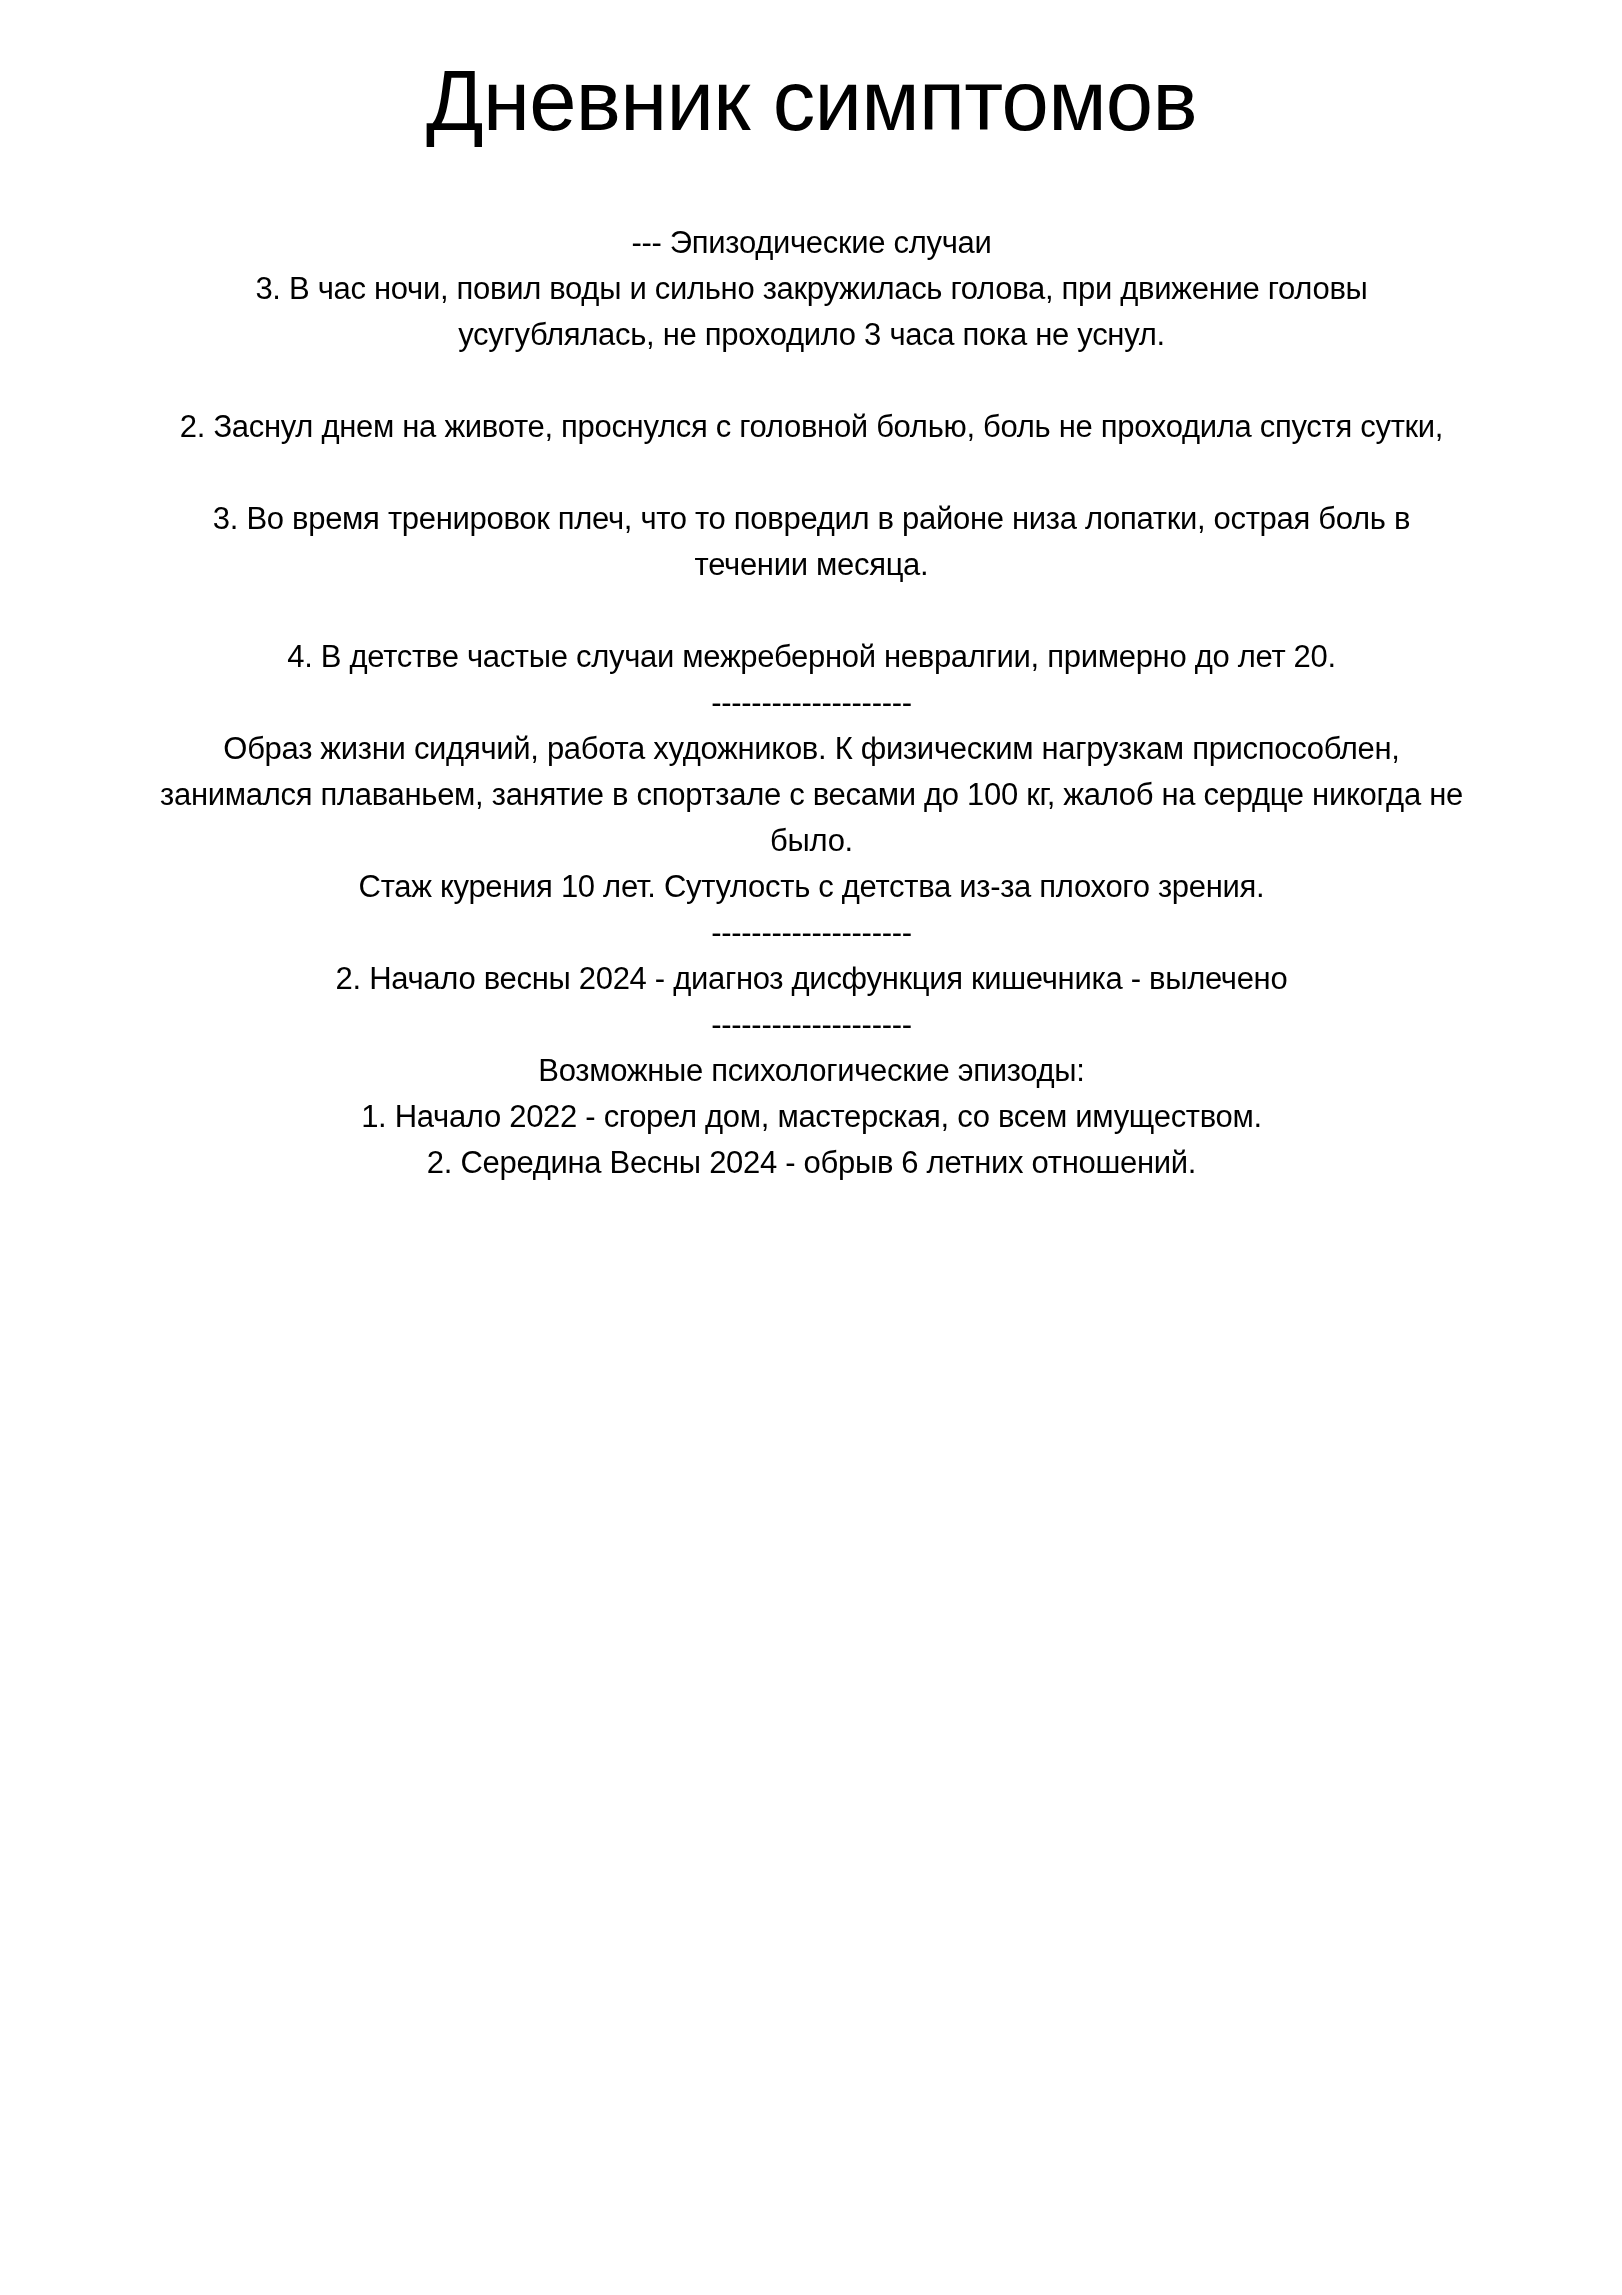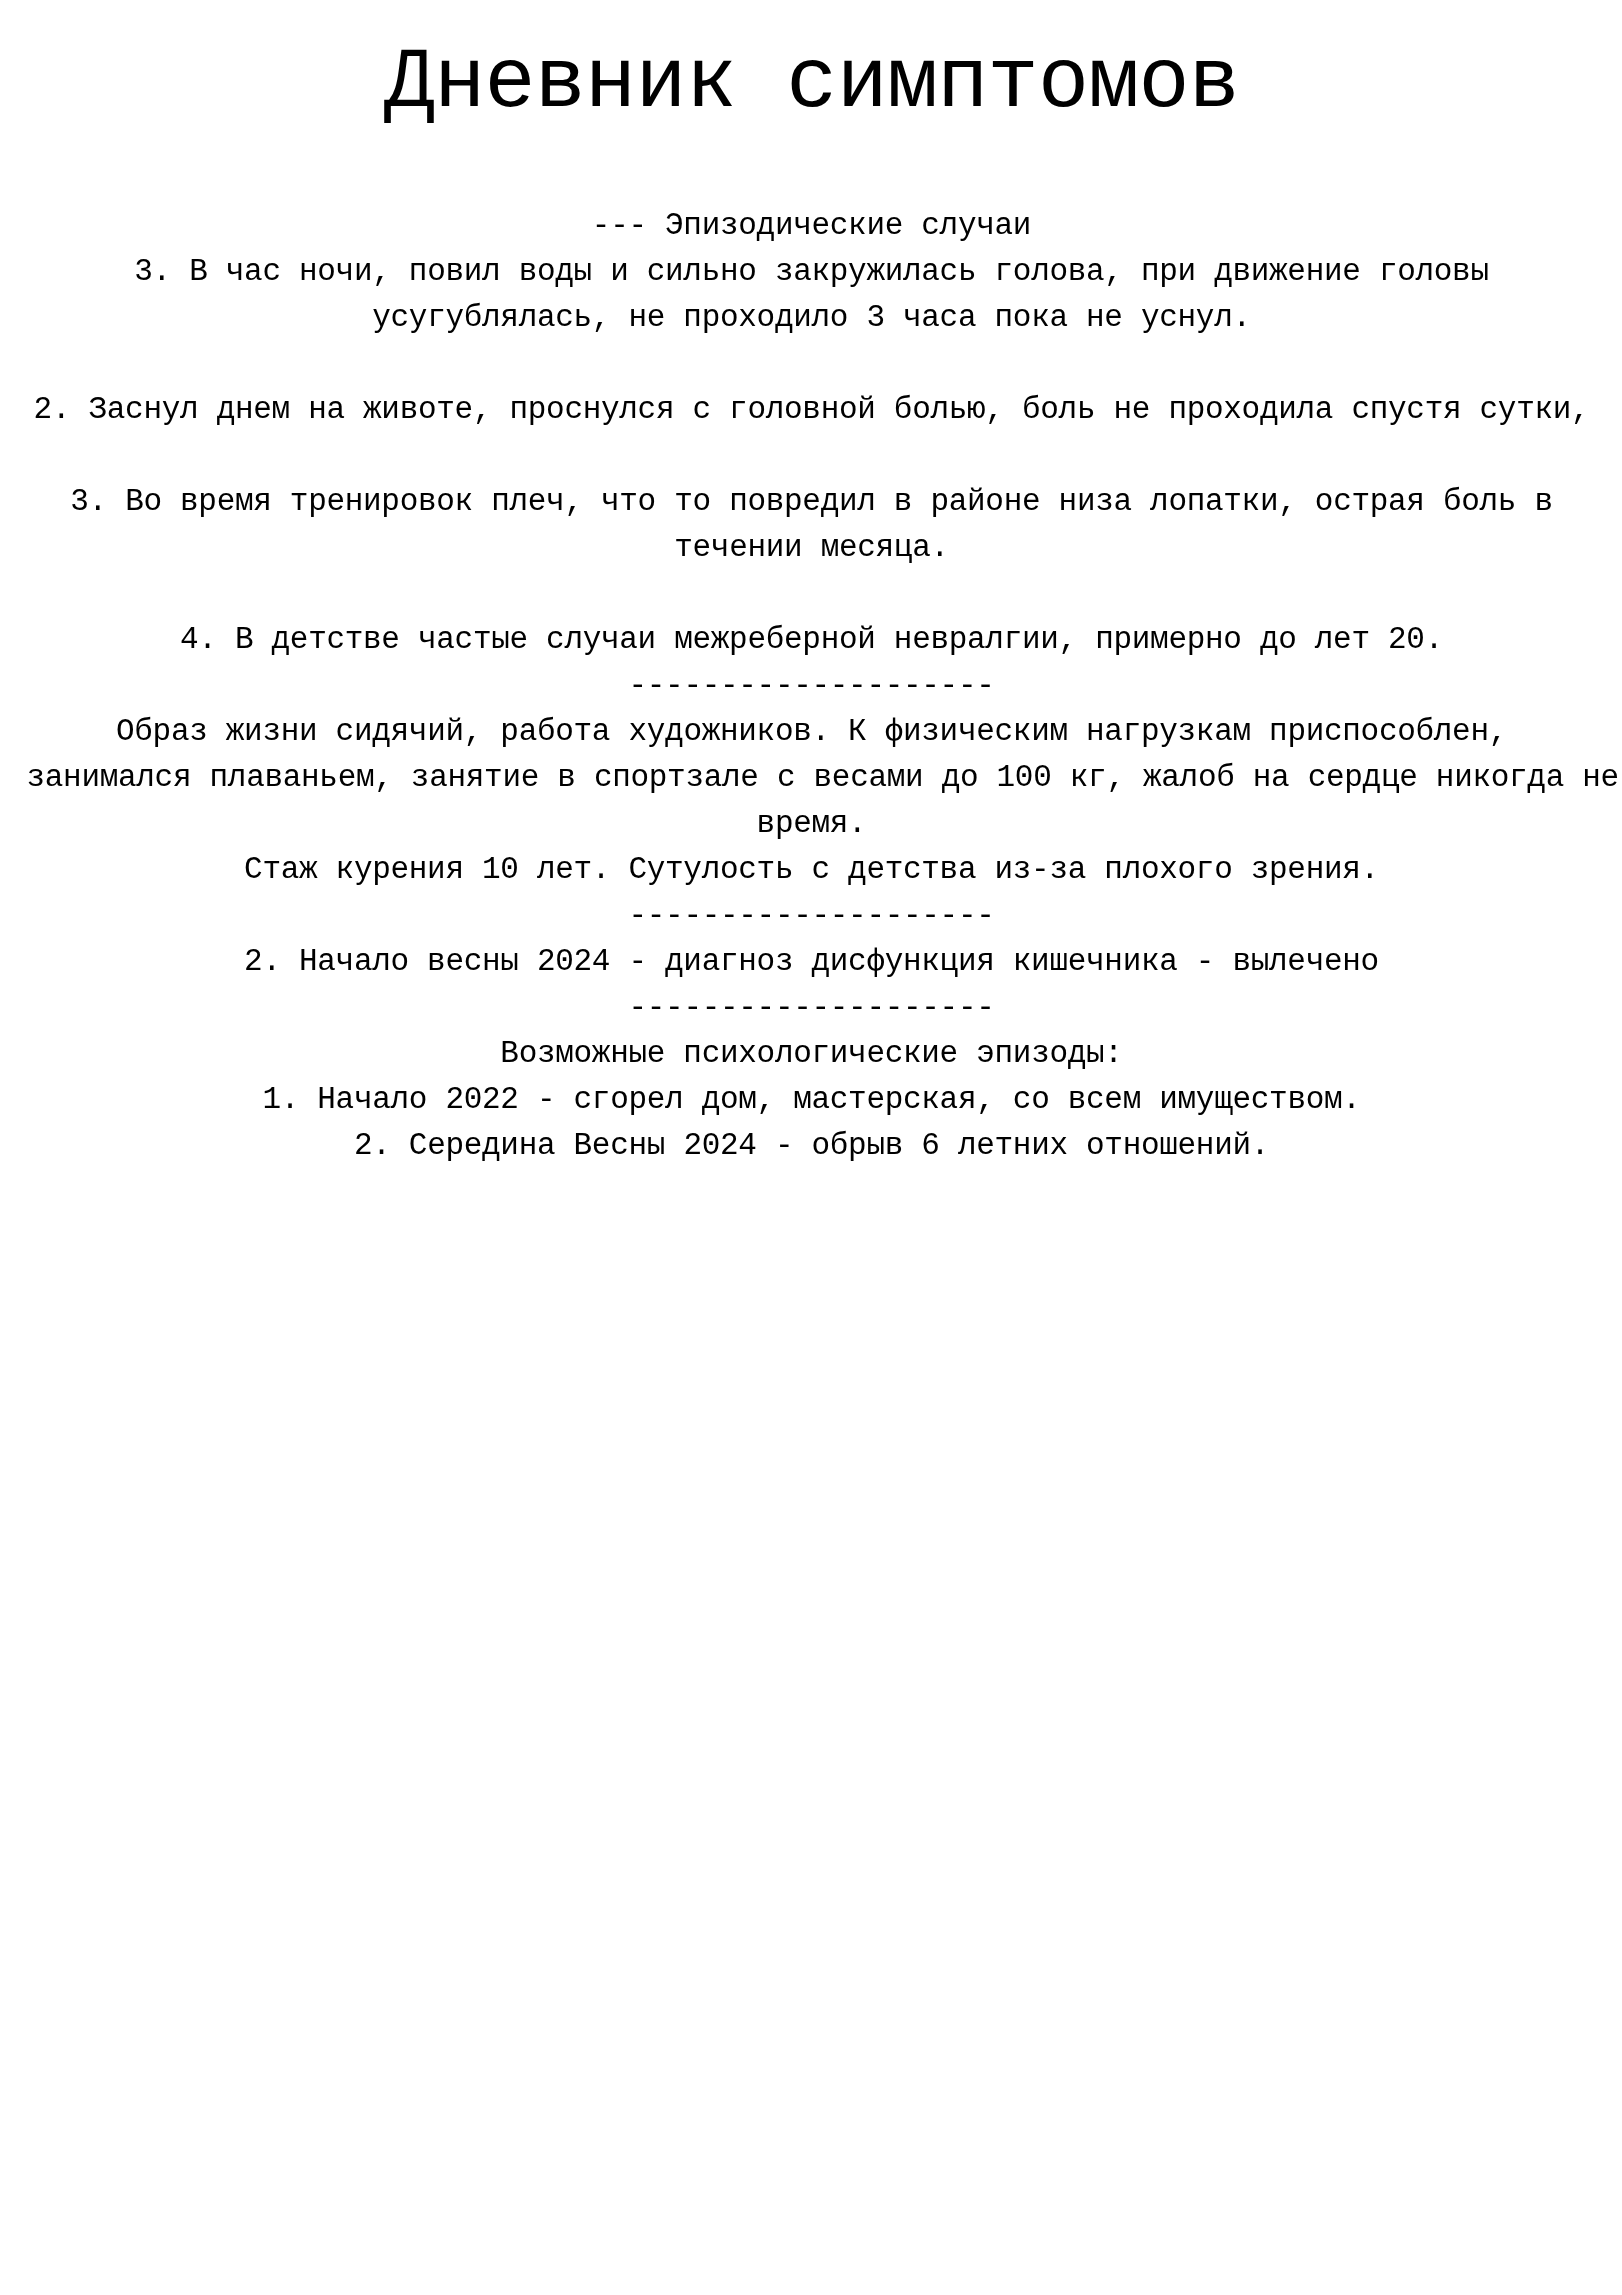--- a/index.html
+++ b/index.html
@@ -12,23 +12,22 @@
     height: 2295px;
     background: #ffffff;
     color: #000000;
     font-family: "Liberation Sans", "DejaVu Sans", sans-serif;
     overflow: hidden;
   }
   .page {
     width: 100%;
     height: 100%;
     box-sizing: border-box;
-    padding-top: 29px;
+    padding-top: 46px;
     text-align: center;
-    font-family: Liberation Mono, monospace;
   }
   .title {
     margin: 0 0 63px 0;
     font-size: 85px;
     line-height: 1.3;
     font-weight: 400;
     letter-spacing: -0.7px;
     color: #000000;
   }
   .body-text {
@@ -58,21 +57,21 @@
       <div class="line"></div>
       <div class="line">2. Заснул днем на животе, проснулся с головной болью, боль не проходила спустя сутки,</div>
       <div class="line"></div>
       <div class="line">3. Во время тренировок плеч, что то повредил в районе низа лопатки, острая боль в</div>
       <div class="line">течении месяца.</div>
       <div class="line"></div>
       <div class="line">4. В детстве частые случаи межреберной невралгии, примерно до лет 20.</div>
       <div class="line">--------------------</div>
       <div class="line">Образ жизни сидячий, работа художников. К физическим нагрузкам приспособлен,</div>
       <div class="line">занимался плаваньем, занятие в спортзале с весами до 100 кг, жалоб на сердце никогда не</div>
-      <div class="line">время.</div>
+      <div class="line">было.</div>
       <div class="line">Стаж курения 10 лет. Сутулость с детства из-за плохого зрения.</div>
       <div class="line">--------------------</div>
       <div class="line">2. Начало весны 2024 - диагноз дисфункция кишечника - вылечено</div>
       <div class="line">--------------------</div>
       <div class="line">Возможные психологические эпизоды:</div>
       <div class="line">1. Начало 2022 - сгорел дом, мастерская, со всем имуществом.</div>
       <div class="line">2. Середина Весны 2024 - обрыв 6 летних отношений.</div>
     </div>
 </div>
 

